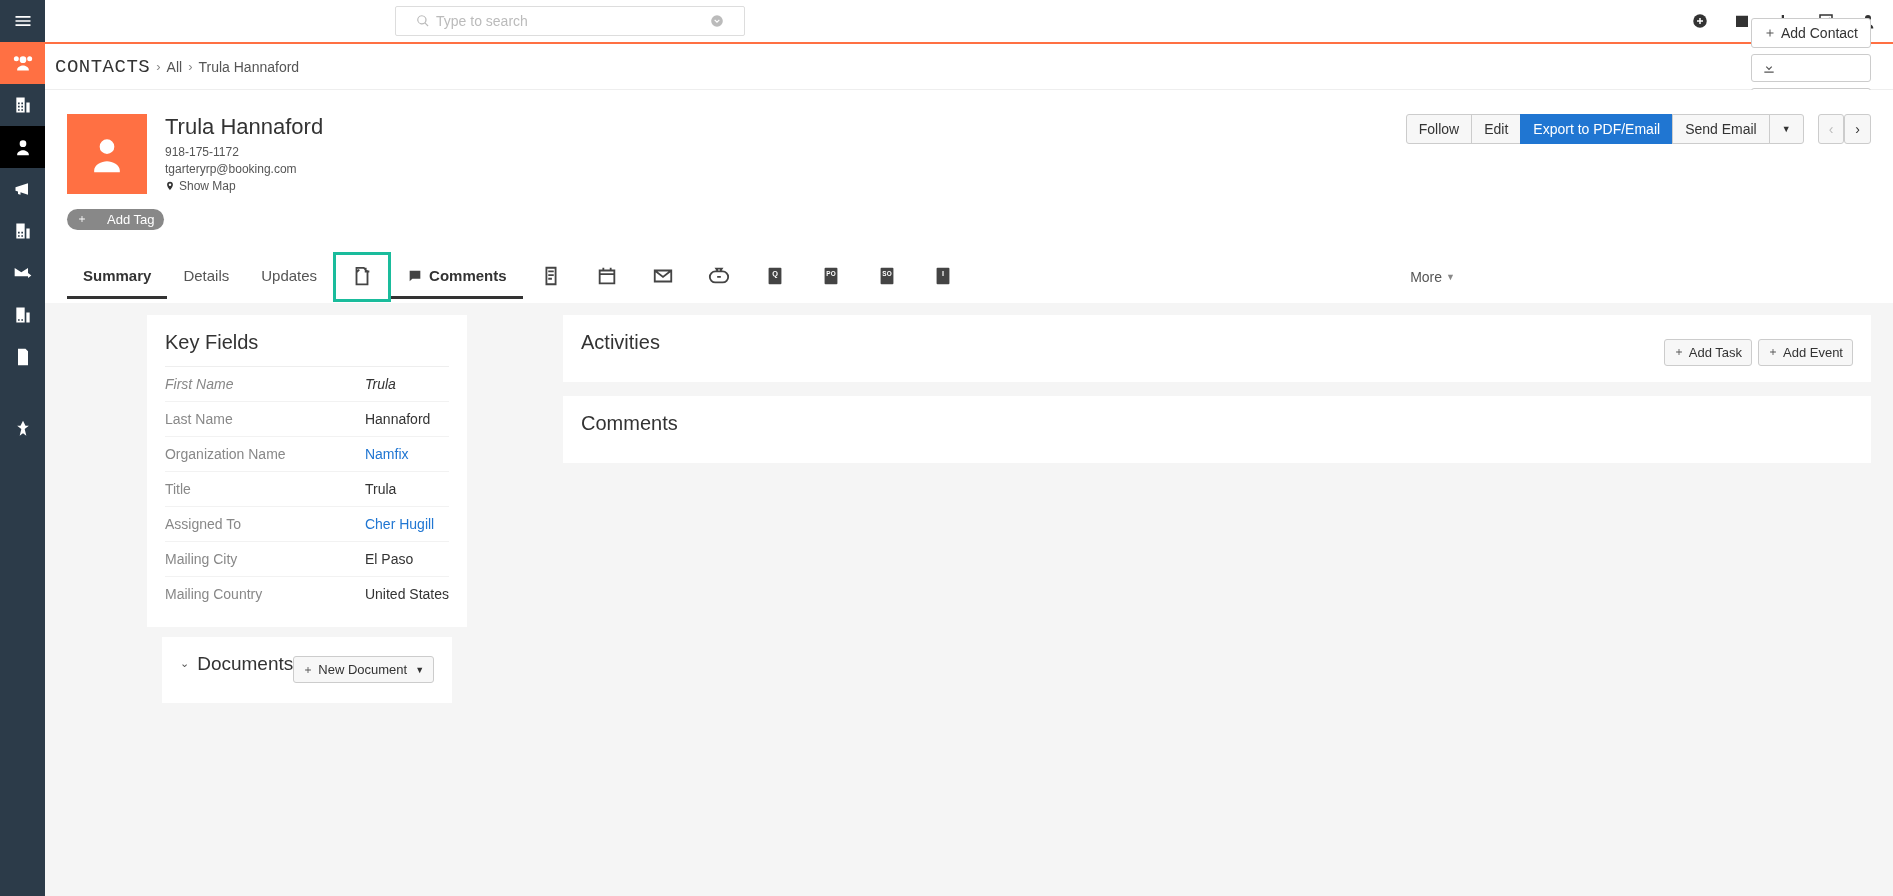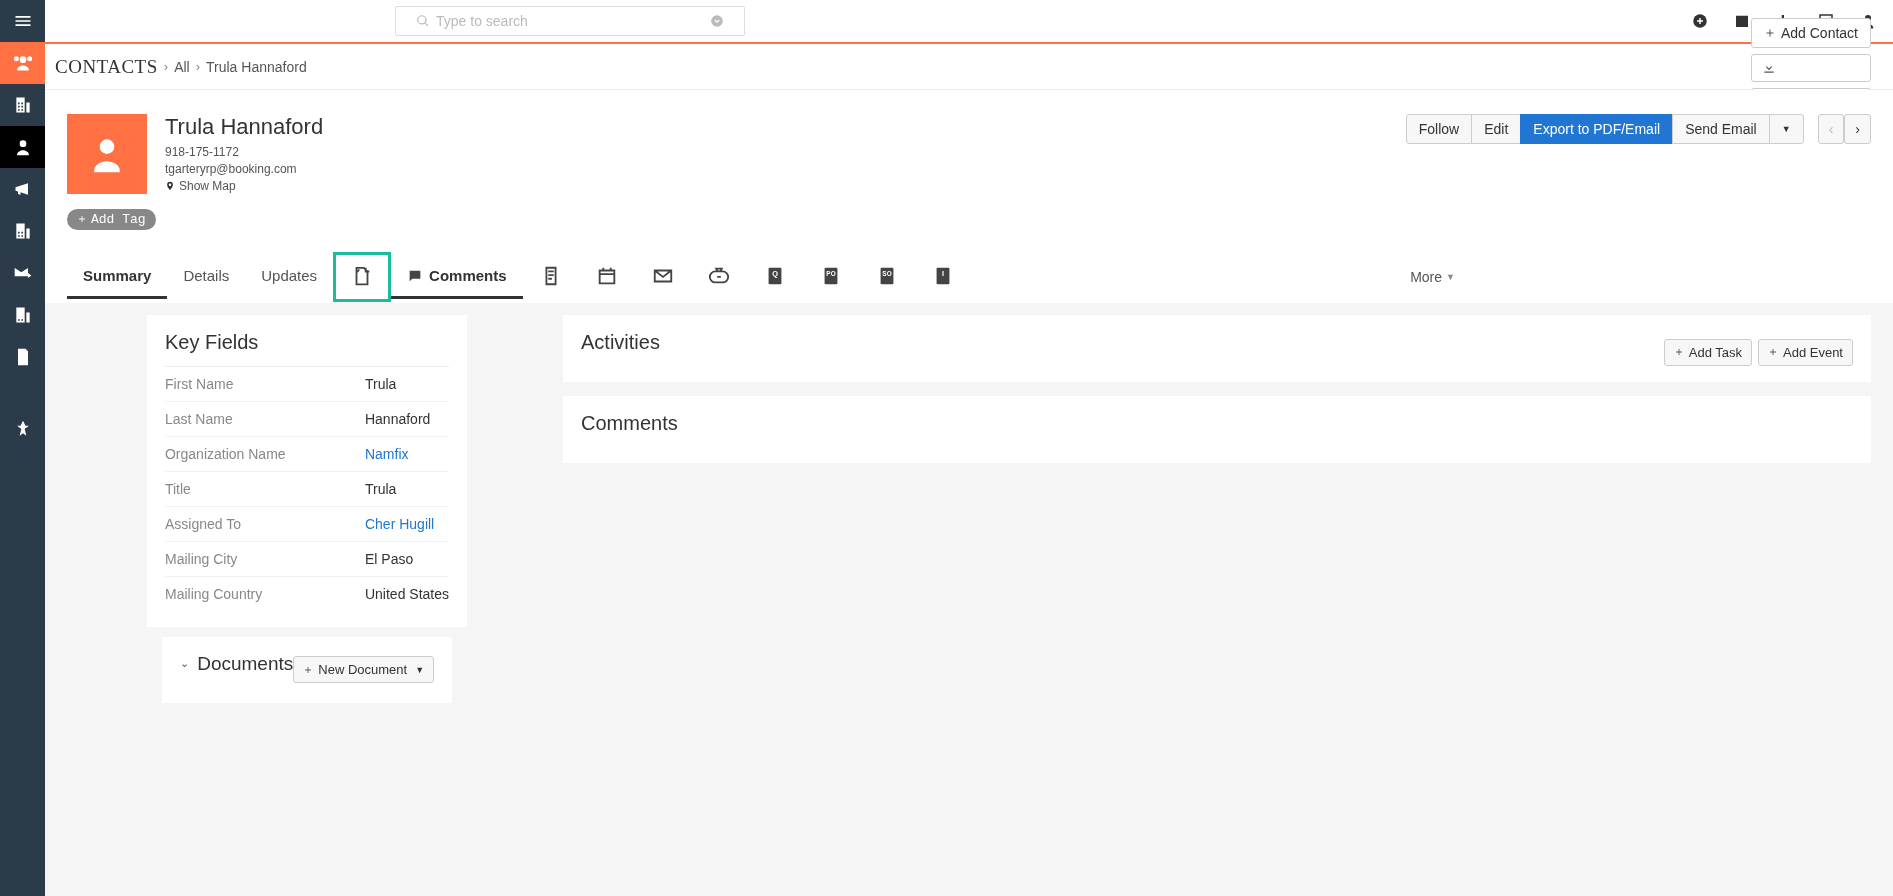--- a/index.html
+++ b/index.html
@@ -21,21 +21,21 @@
 .topbar { height: 44px; border-bottom: 2px solid #ff7043; display: flex; align-items: center; padding: 0 0 0 350px; background: #fff; }
 .searchbox { width: 350px; height: 30px; border: 1px solid #ddd; border-radius: 2px; display: flex; align-items: center; padding: 0 20px; color: #aaa; position: relative; }
 .searchbox input { border: none; outline: none; flex: 1; font-size: 14px; color: #555; background: transparent; margin-left: 6px; }
 .searchbox input::placeholder { color: #bbb; }
 .top-icons { margin-left: auto; display: flex; align-items: center; gap: 24px; padding-right: 16px; }
 .top-icons .ti { width: 18px; height: 18px; cursor: pointer; display: flex; align-items: center; justify-content: center; }
 .top-icons svg { width: 18px; height: 18px; fill: #333; }
 
 
 .crumbbar { height: 46px; display: flex; align-items: center; padding: 0 22px 0 10px; border-bottom: 1px solid #eee; background: #fff; }
-.crumb-section { font-family: Liberation Serif, serif; font-weight: 400; font-size: 19px; letter-spacing: 0.5px; color: #333; font-stretch: condensed; }
+.crumb-section { font-family: Liberation Mono, monospace; font-weight: 400; font-size: 19px; letter-spacing: 0.5px; color: #333; font-stretch: condensed; }
 .crumb-sep { margin: 0 6px; color: #888; font-size: 13px; }
 .crumb-link { color: #555; font-size: 14px; }
 .crumb-actions { margin-left: auto; display: flex; gap: 6px; flex-direction: column; }
 .btn { border: 1px solid #ccc; background: #fff; padding: 6px 12px; border-radius: 3px; cursor: pointer; font-size: 14px; color: #333; display: inline-flex; align-items: center; gap: 5px; }
 .btn-icon { padding: 6px 10px; }
 
 
 .body { flex: 1; overflow: auto; background: #f5f5f5; }
 
 
@@ -48,39 +48,39 @@
 .showmap { color: #333; display: inline-flex; align-items: center; gap: 4px; }
 .header-actions { margin-left: auto; display: flex; align-items: flex-start; gap: 0; }
 .btn-group { display: flex; }
 .btn-group .btn { border-radius: 0; margin-left: -1px; background: #f7f7f7; }
 .btn-group .btn:first-child { border-radius: 3px 0 0 3px; margin-left: 0; }
 .btn-group .btn:last-child { border-radius: 0 3px 3px 0; }
 .btn-primary { background: #2076d2 !important; border-color: #2076d2 !important; color: #fff; }
 .paginate { display: flex; margin-left: 14px; }
 .paginate .btn { padding: 6px 10px; background:#f7f7f7; }
 .addtag-row { margin-top: 14px; }
-.tag-pill { background: #888; color: #fff; padding: 3px 10px; border-radius: 11px; font-size: 13px; display: inline-flex; align-items: center; gap: 4px; cursor: pointer; font-family: Liberation Mono, monospace; }
+.tag-pill { background: #888; color: #fff; padding: 3px 10px; border-radius: 11px; font-size: 13px; display: inline-flex; align-items: center; gap: 20px; cursor: pointer; }
 
 
 .tabs-row { display: flex; align-items: center; gap: 0; margin-top: 22px; padding: 0 0 0 0; }
 .tab { padding: 12px 16px; cursor: pointer; font-size: 15px; color: #555; border-bottom: 3px solid transparent; display: flex; align-items: center; gap: 6px; }
 .tab.active { border-bottom-color: #333; color: #333; font-weight: 700; }
 .tab.highlight { border: 3px solid #1abc9c; border-radius: 0; padding: 10px 14px; }
 .tab-icon { width: 24px; height: 24px; display: flex; align-items: center; justify-content: center; }
 .tab-icon svg { width: 22px; height: 22px; fill: #444; }
 .more-tab { padding: 12px 16px; cursor: pointer; color: #555; display:flex; align-items:center; gap:4px; margin-left:auto; margin-right:400px; }
 
 
 .content-grid { display: flex; gap: 16px; padding: 12px 22px 30px 22px; }
 .col-left { width: 480px; flex-shrink: 0; display: flex; flex-direction: column; gap: 10px; align-items: center; }
 .col-right { flex: 1; display: flex; flex-direction: column; gap: 14px; }
 .panel { background: #fff; padding: 16px 18px; }
 .panel h2 { font-size: 20px; font-weight: 500; margin-bottom: 12px; color: #333; }
 .kv-row { display: flex; padding: 9px 0; font-size: 14px; border-top: 1px solid #f2f2f2; }
-.kv-row:first-of-type { border-top: 1px solid #eee; }
+.kv-row:first-of-type { border-top: 1px solid #eee; font-style: italic; }
 .kv-label { width: 200px; color: #888; }
 .kv-value { color: #333; }
 .kv-value.link { color: #2076d2; cursor: pointer; }
 .act-head { display: flex; align-items: flex-end; }
 .act-head h2 { flex: 1; }
 .empty-msg { text-align: center; color: #555; padding: 14px 0; border-top: 1px solid #eee; margin-top:8px; }
 
 .doc-head { display: flex; align-items: center; }
 .doc-head h2 { flex: 1; font-size: 19px; display:flex; align-items:center; gap:8px; }
 .btn-sm { font-size: 13px; padding: 5px 9px; background:#f7f7f7; }

